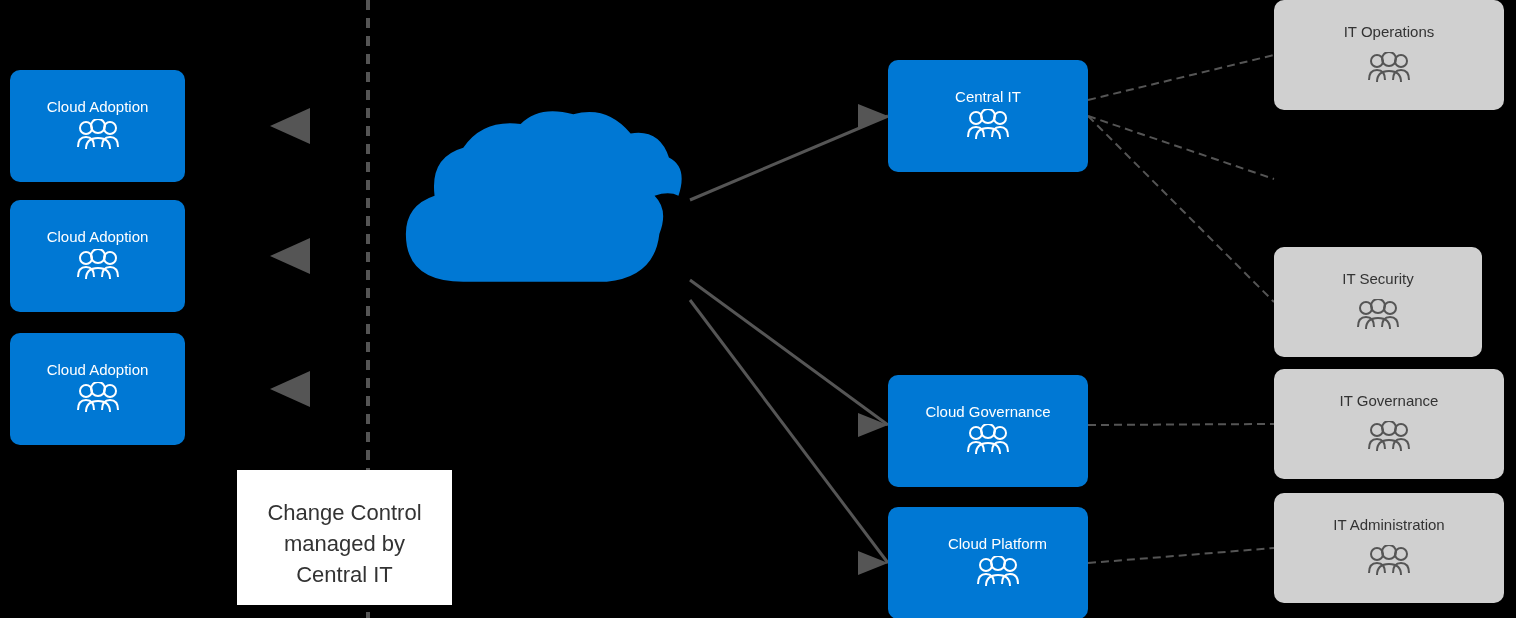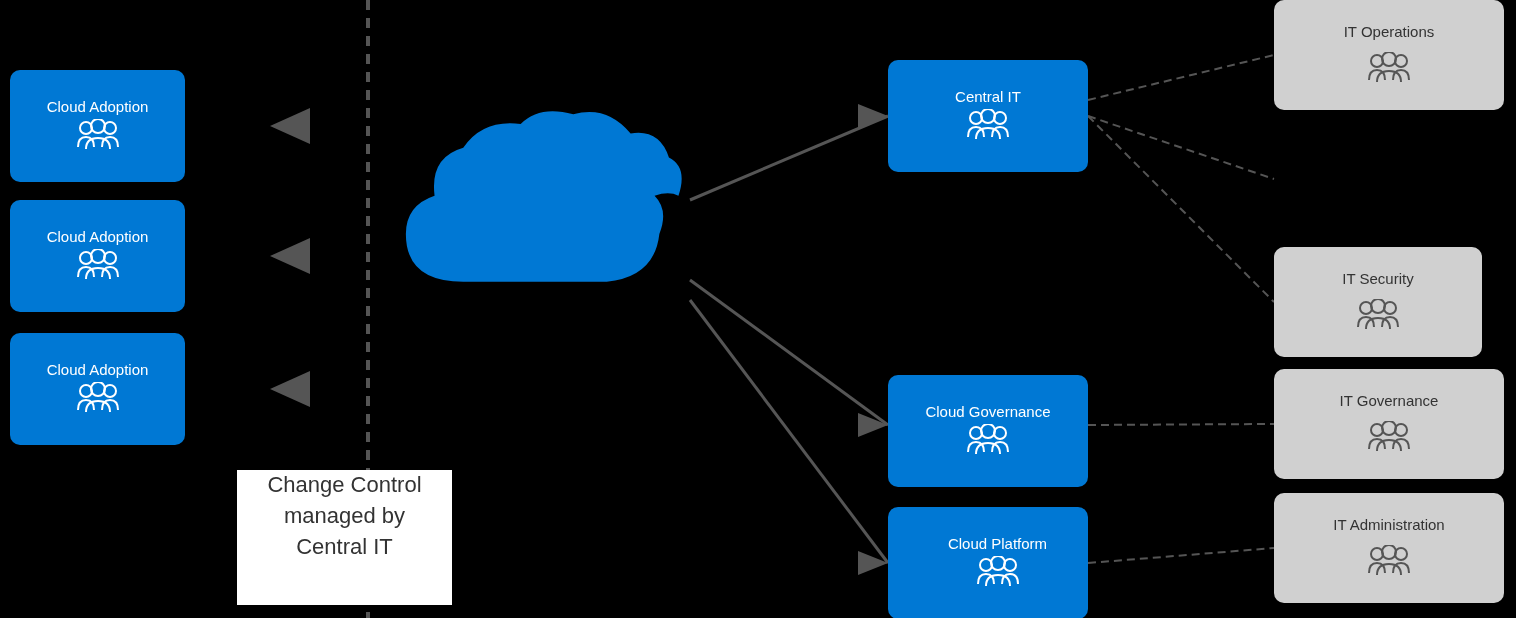--- a/index.html
+++ b/index.html
@@ -70,21 +70,21 @@
 
     
     .text-box {
       position: absolute;
       background: #fff;
       color: #333;
       font-size: 22px;
       font-weight: 300;
       text-align: center;
       line-height: 1.4;
-      padding: 0 20px;
+      padding: 28px 20px;
       border: none;
     }
 
     
     .cloud-container {
       position: absolute;
     }
     .cloud-svg {
       width: 310px;
       height: 220px;

